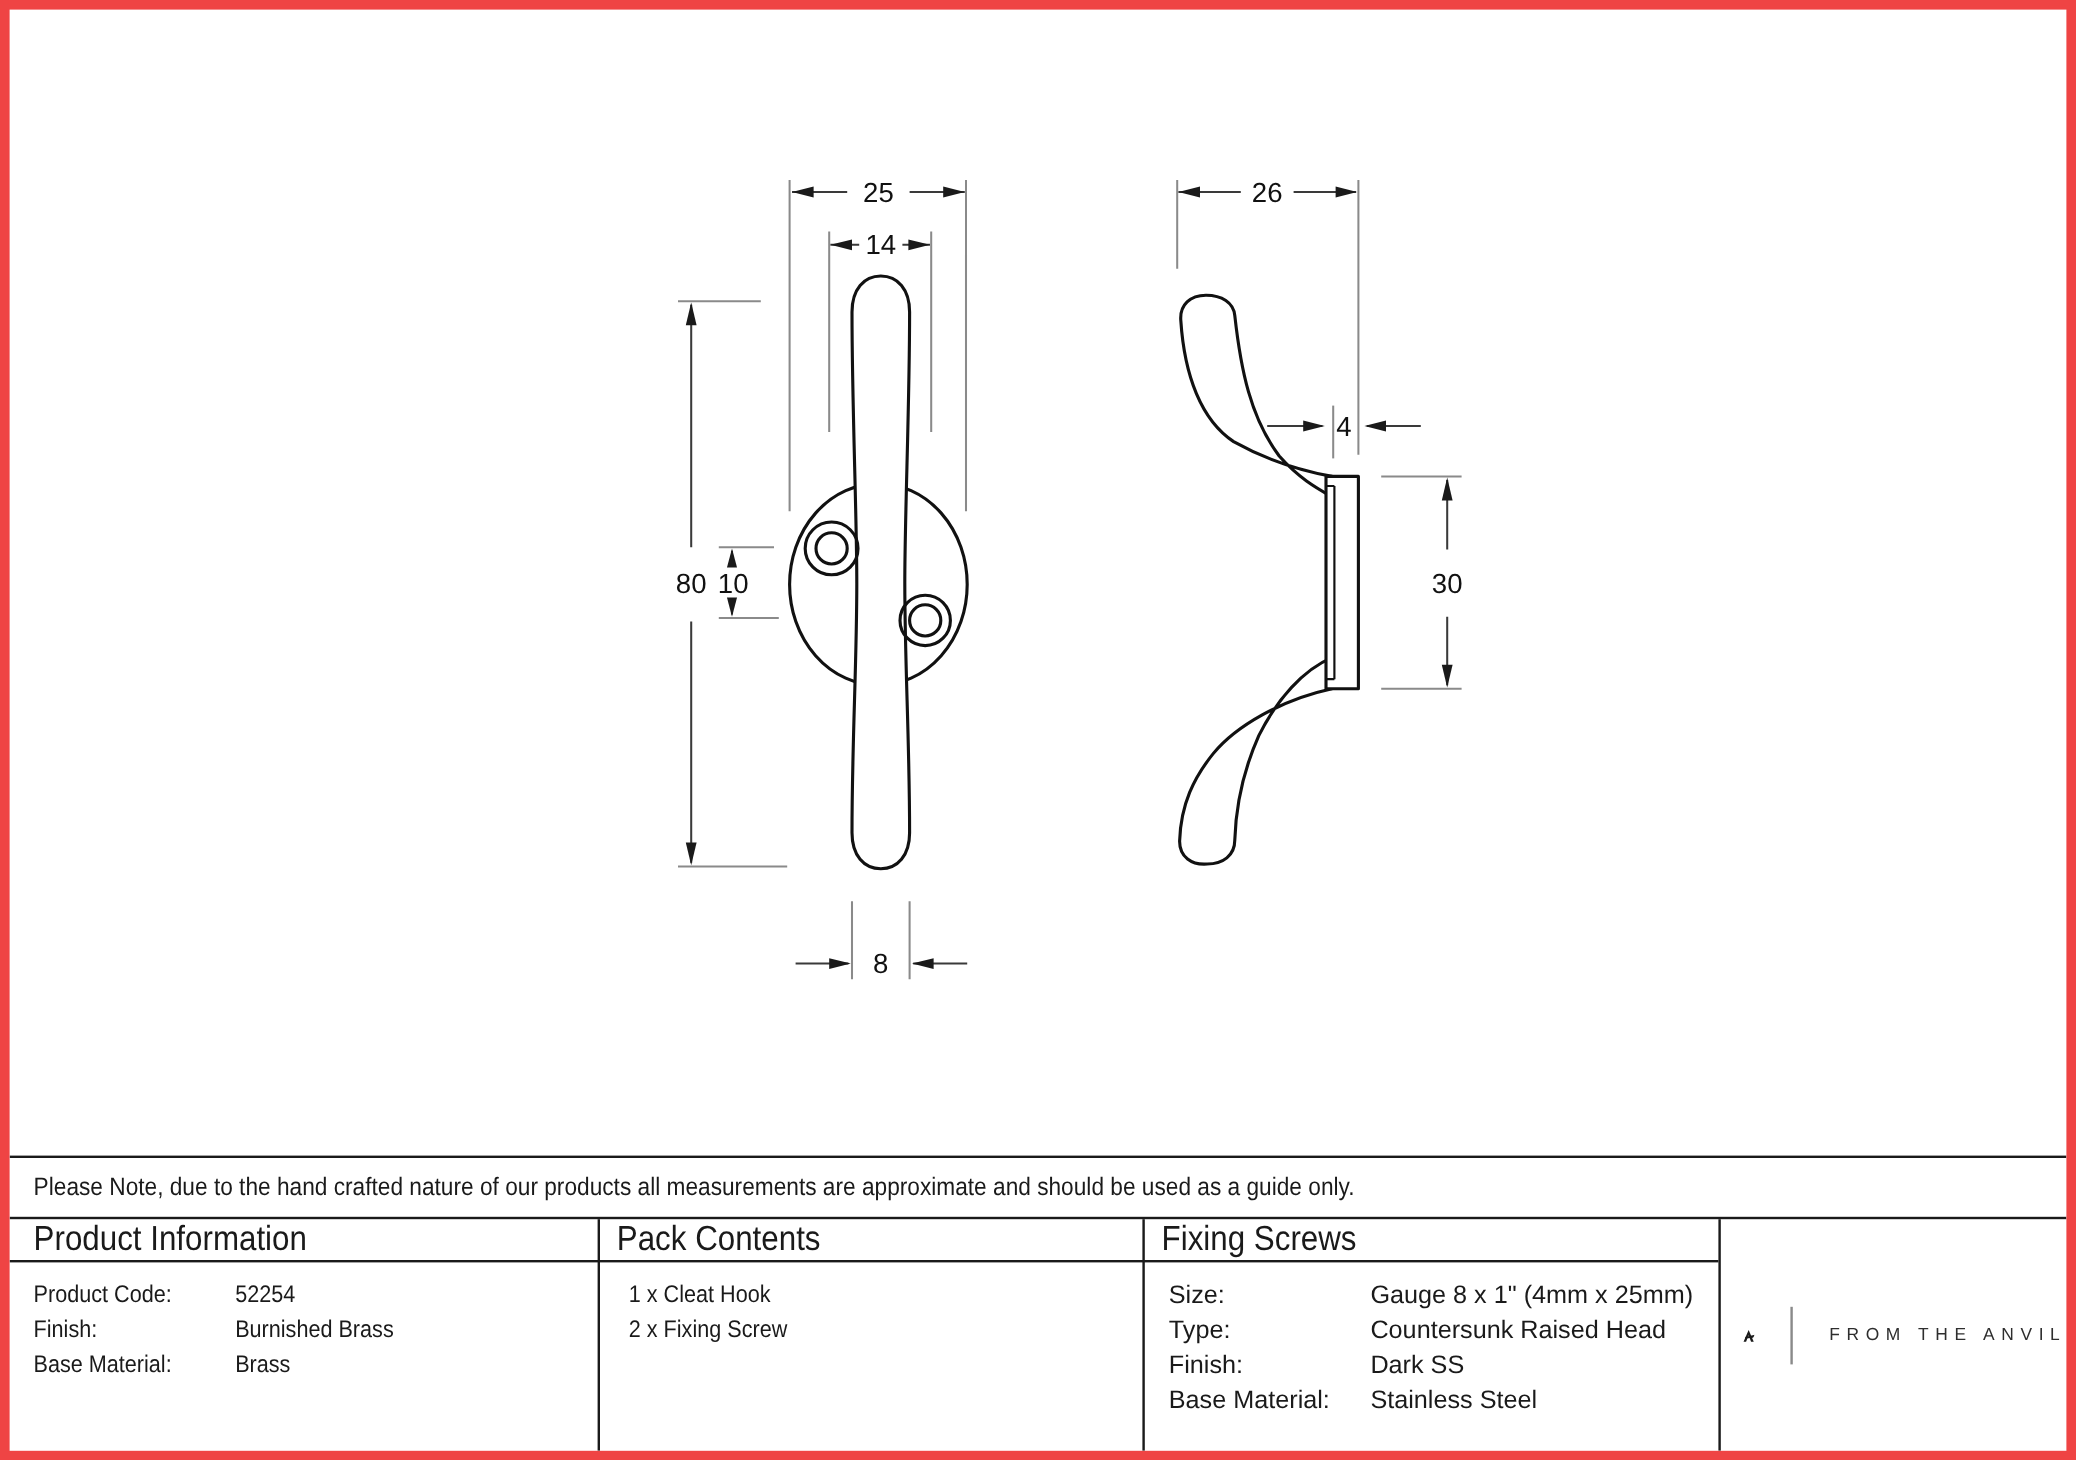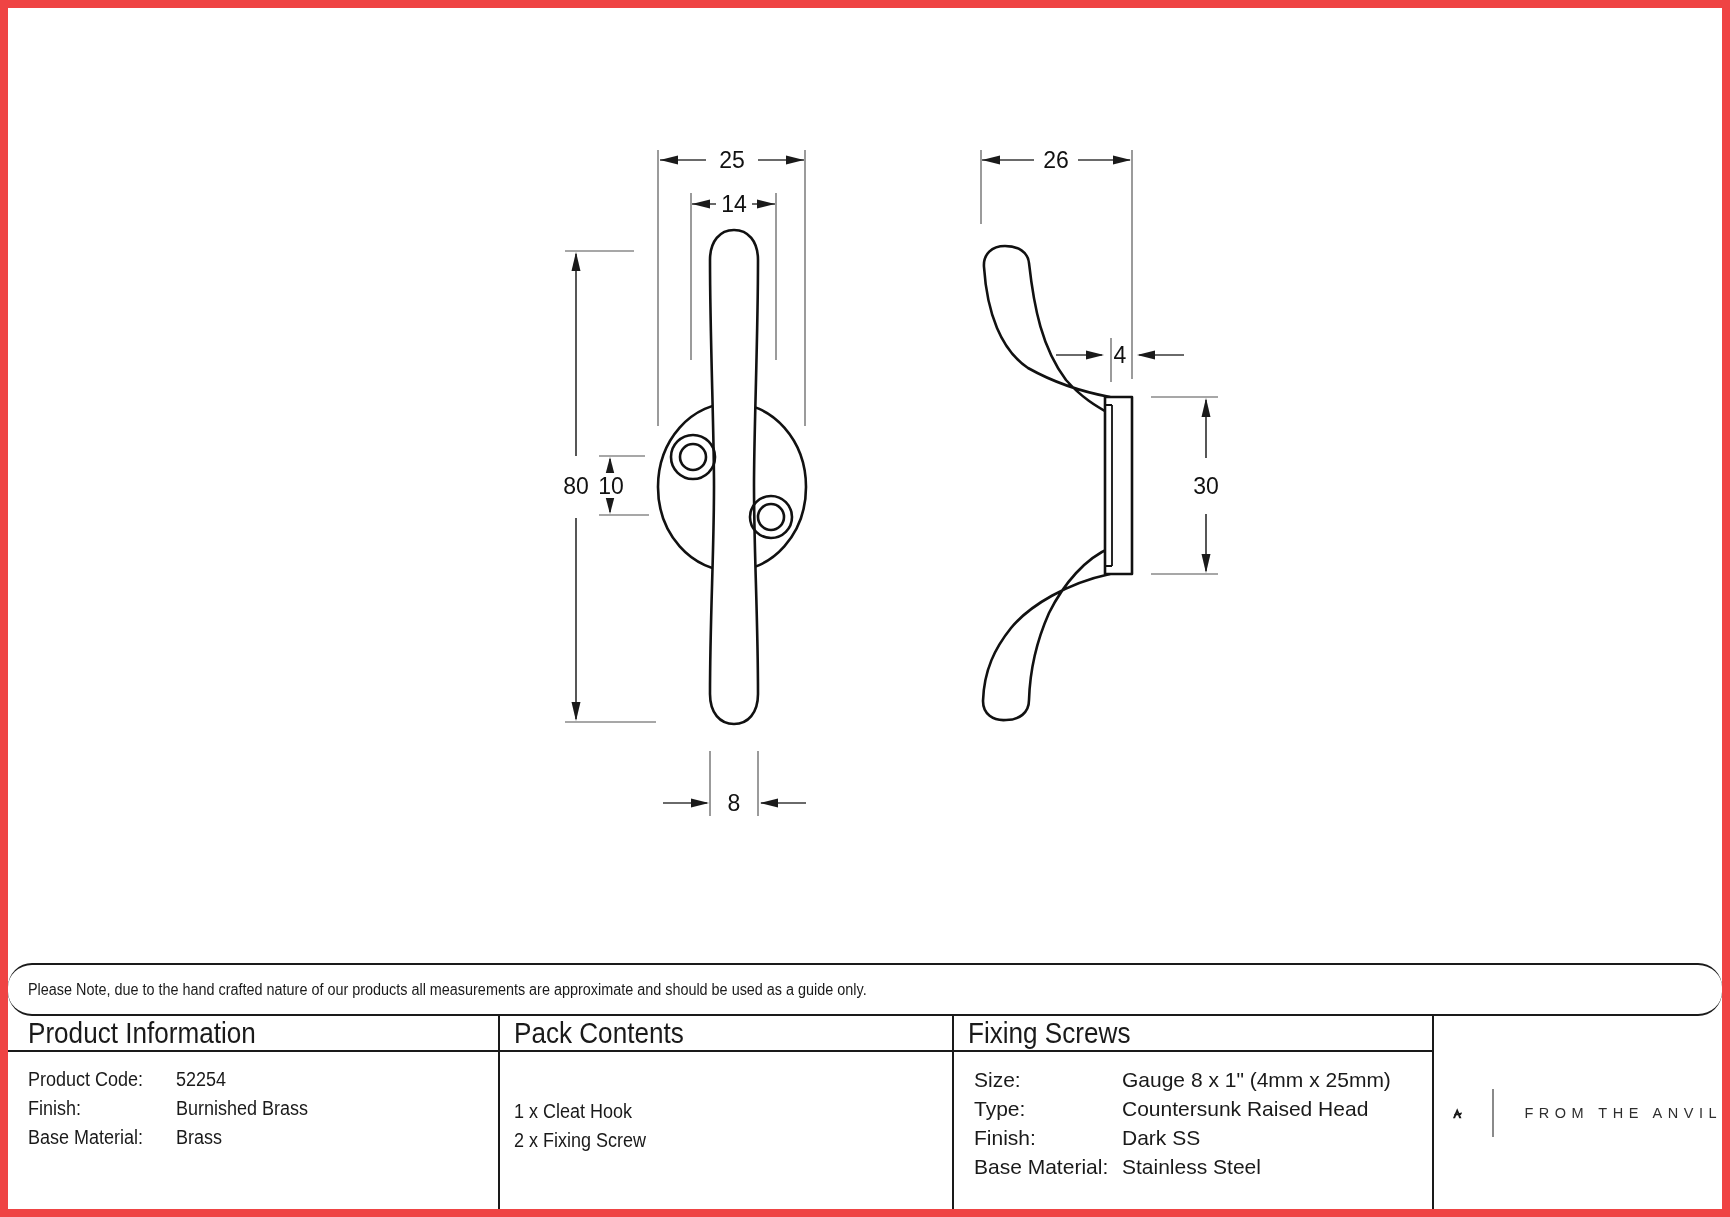--- a/index.html
+++ b/index.html
@@ -13,40 +13,40 @@
   .solidwhite{fill:#fff;stroke:#111;stroke-width:2.6;stroke-linejoin:round;}
   .ext{stroke:#8a8a8a;stroke-width:1.7;fill:none;}
   .dim{stroke:#3a3a3a;stroke-width:1.7;fill:none;}
   .arr{fill:#1a1a1a;stroke:none;}
   .dimlbl{font-family:"Liberation Sans",sans-serif;font-size:23px;fill:#111;text-anchor:middle;}
   .thin{stroke:#111;stroke-width:1.8;fill:none;}
 
   .note-row{
     position:absolute;left:0;top:955px;width:100%;height:53px;box-sizing:border-box;
     border-top:2px solid #1a1a1a;border-bottom:2px solid #1a1a1a;
-    display:flex;align-items:center;padding-left:20px;font-size:16px;border-radius:24px;
+    display:flex;align-items:center;padding-left:20px;font-size:21px;
   }
   .cond{display:inline-block;transform:scaleX(0.9);transform-origin:0 50%;white-space:nowrap;}
 
   .table-area{position:absolute;left:0;top:1008px;bottom:0;width:100%;}
   .vdiv{position:absolute;top:0;bottom:0;width:2px;background:#1a1a1a;}
   .hdr-line{position:absolute;top:34px;left:0;width:1424px;height:2px;background:#1a1a1a;}
   .col{position:absolute;top:0;bottom:0;}
   .col1{left:0;width:490px;}
   .col2{left:492px;width:452px;}
   .col3{left:946px;width:478px;}
   .col4{left:1426px;right:0;display:flex;align-items:center;padding-left:18px;gap:30px;}
   .cell-header{height:34px;display:flex;align-items:center;font-size:29px;}
   .col1 .cell-header{padding-left:20px;}
   .col2 .cell-header,.col3 .cell-header{padding-left:14px;}
   .cell-body{position:absolute;top:36px;left:0;right:0;padding-top:13px;}
   .col1 .cell-body{padding-left:20px;}
-  .col2 .cell-body{padding-left:14px;margin-top:32px;}
+  .col2 .cell-body{padding-left:24px;}
   .col3 .cell-body{padding-left:20px;}
-  .trow{display:flex;align-items:center;height:29px;font-size:20px;}
+  .trow{display:flex;align-items:center;height:29px;font-size:20px;gap:20px;}
   .col3 .trow{font-size:21px;}
   .lbl{width:148px;flex:none;}
   .logo-bar{width:2px;height:48px;background:#8a8a8a;flex:none;}
   .logo-text{font-size:14.5px;letter-spacing:5.5px;color:#2e2e2e;white-space:nowrap;}
 </style>
 </head>
 <body>
 
 <div class="sheet">
 

